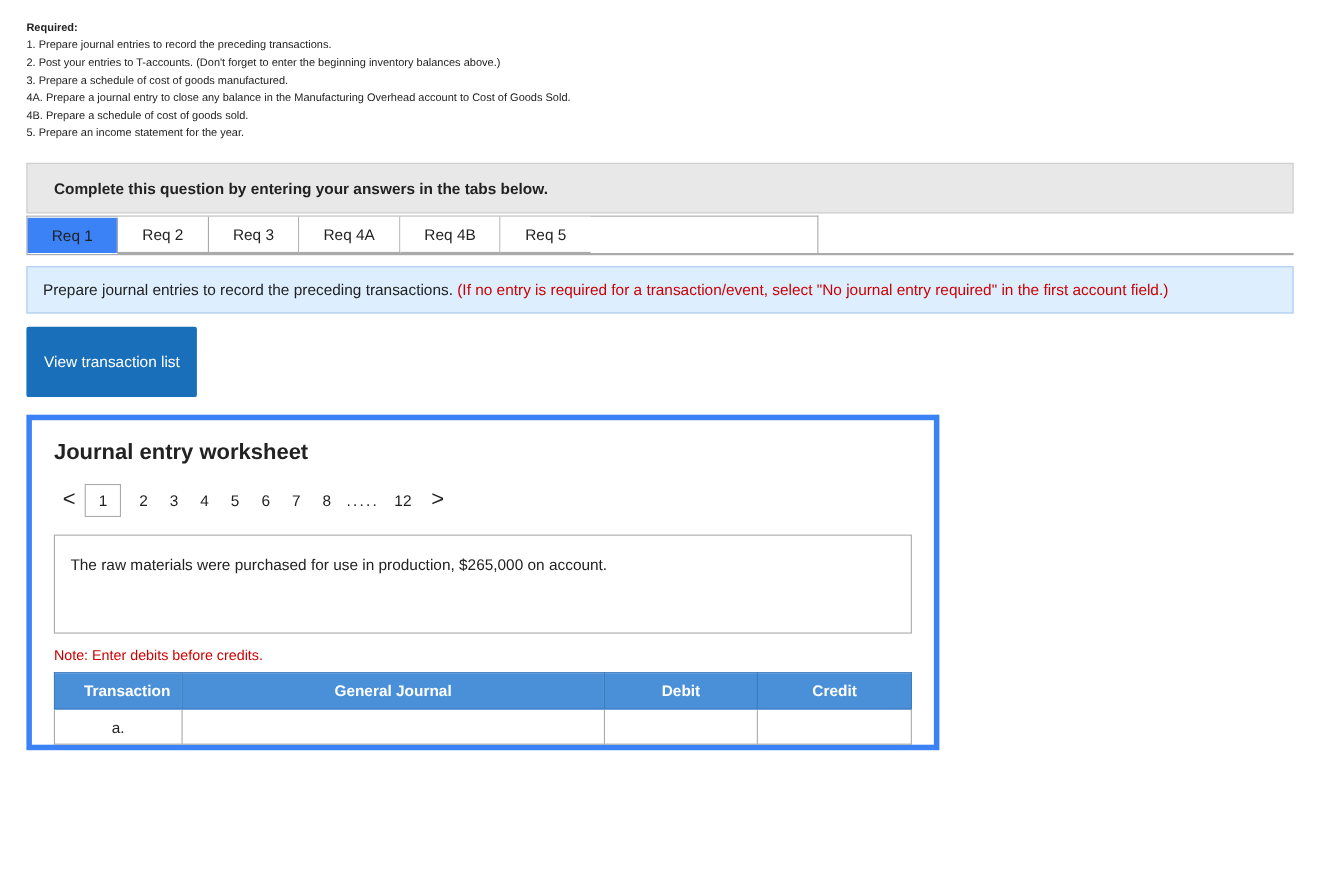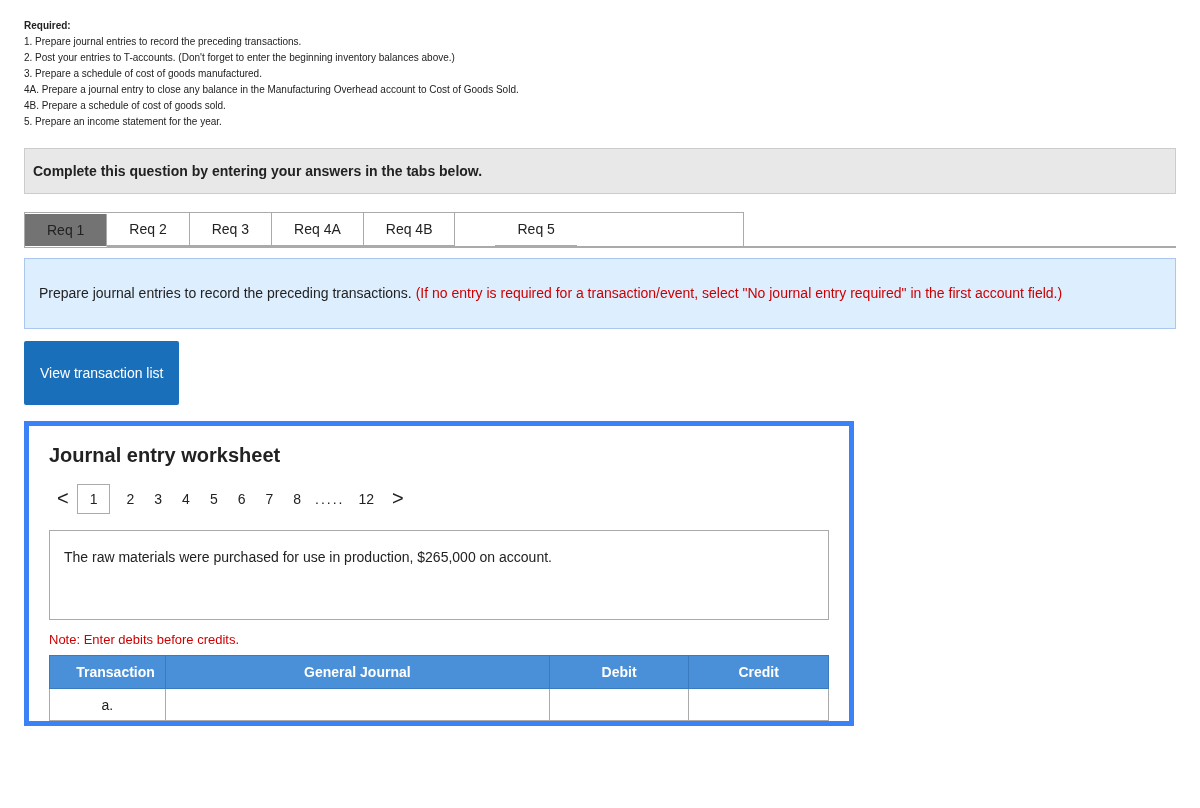--- a/index.html
+++ b/index.html
@@ -25,22 +25,22 @@
       font-size: 10px;
     }
 
     .required-section .bold {
       font-weight: bold;
     }
 
     .instruction-box {
       background: #e8e8e8;
       border: 1px solid #ccc;
-      padding: 14px 8px;
-      margin-bottom: 18px;
+      padding: 14px 24px;
+      margin-bottom: 2px;
       font-weight: bold;
       font-size: 14px;
     }
 
     .tabs-container {
       border: 1px solid #aaa;
       border-bottom: none;
       display: flex;
       width: 720px;
       margin-bottom: 0;
@@ -49,37 +49,36 @@
     .tab {
       border-right: 1px solid #aaa;
       padding: 8px 22px;
       cursor: pointer;
       background: #fff;
       font-size: 14px;
       border-bottom: 1px solid #aaa;
     }
 
     .tab.active {
-      background: #737373;
+      background: #3b82f6;
       border-bottom: 1px solid #fff;
       font-weight: normal;
       position: relative;
       top: 1px;
       z-index: 2;
     }
 
     .tab:last-child {
       border-right: none;
-      margin-left: 40px;
     }
 
     .info-box {
       background: #ddeeff;
       border: 1px solid #aac8ee;
-      padding: 24px 14px;
+      padding: 10px 14px;
       font-size: 14px;
       line-height: 1.5;
       margin-bottom: 12px;
     }
 
     .info-box .red-text {
       color: #cc0000;
     }
 
     .view-transaction-btn {

